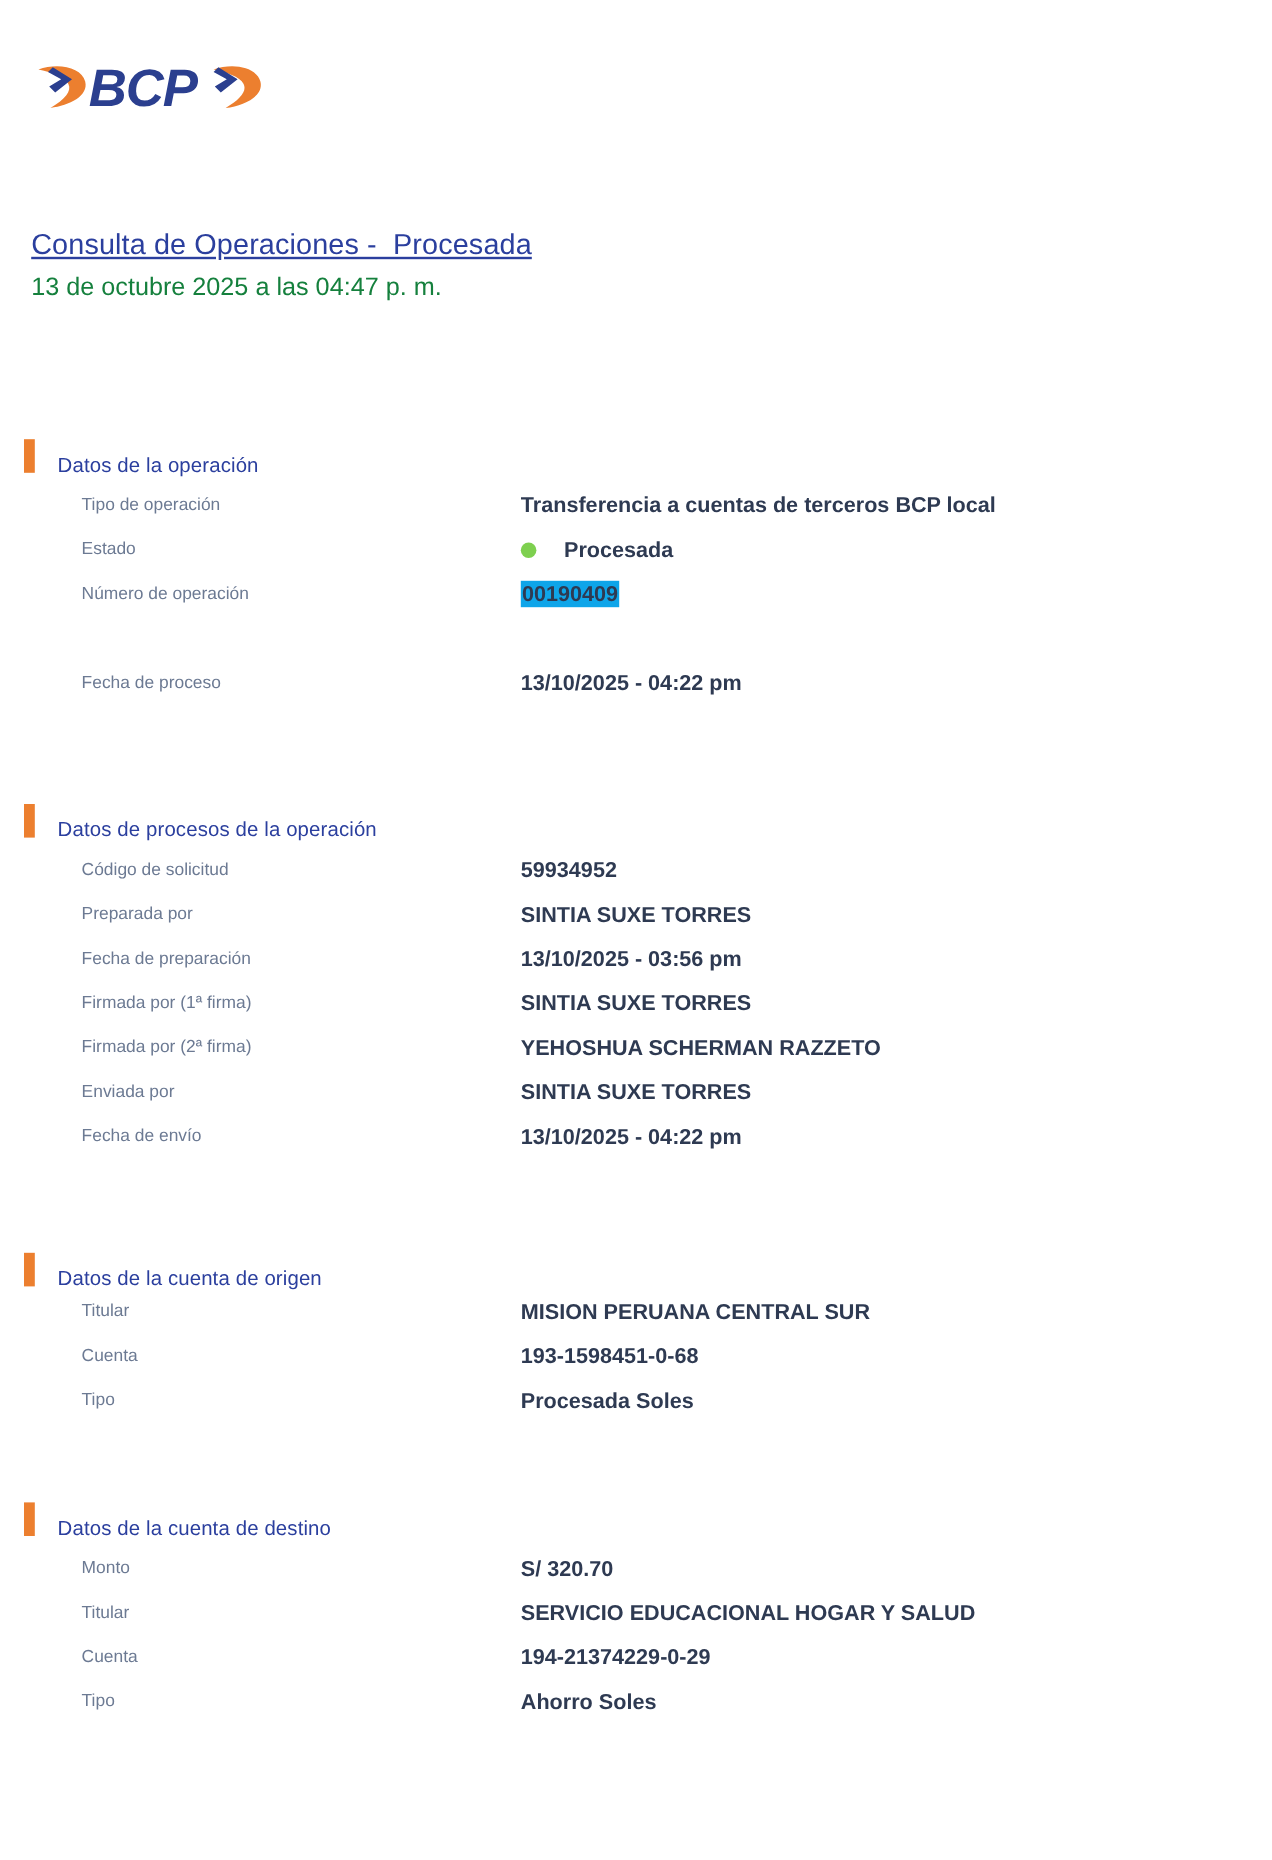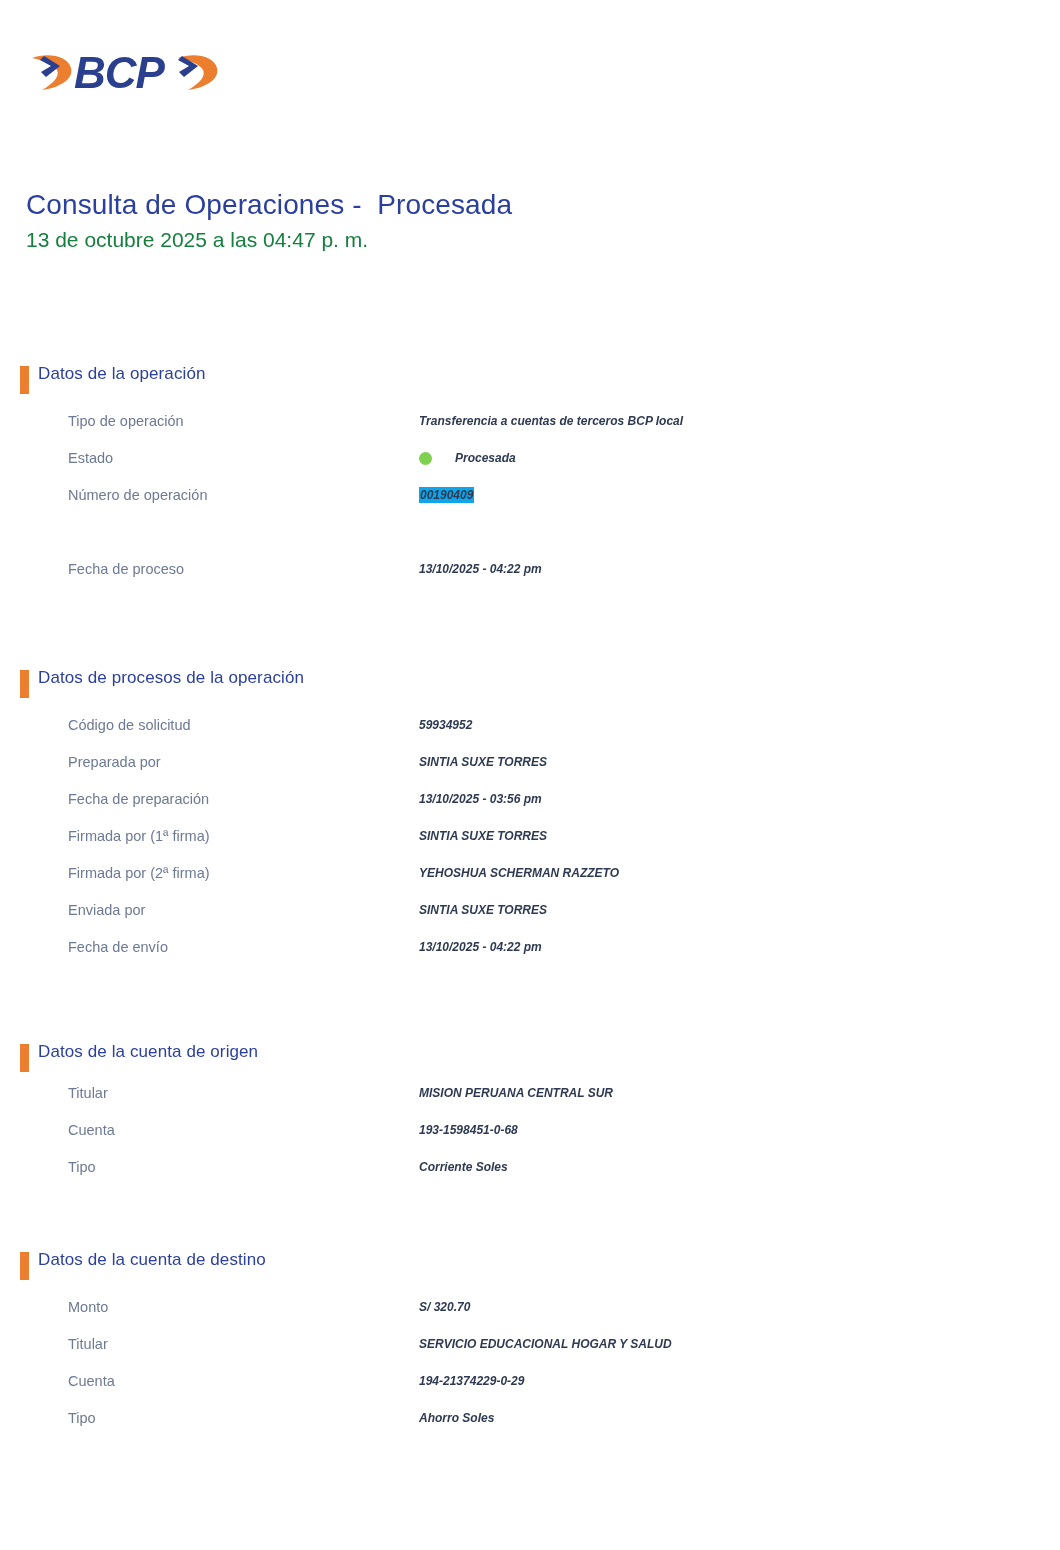--- a/index.html
+++ b/index.html
@@ -29,47 +29,48 @@
   .logo-svg { display: block; }
 
   
   .title-block {
     position: absolute;
     left: 26px;
     top: 190px;
     width: 900px;
   }
   .page-title {
-    font-size: 28px;
+    font-size: 24px;
     font-weight: 400;
     color: #2b3f9e;
     letter-spacing: 0.1px;
     line-height: 30px;
     white-space: pre;
+    text-decoration: underline;
   }
   .page-subtitle {
     font-size: 21px;
     font-weight: 400;
     color: #15803d;
     line-height: 32px;
     margin-top: 4px;
   }
 
   
   .section {
     position: absolute;
     left: 0;
     width: 1060px;
   }
   .section-head {
     position: relative;
     height: 34px;
-    padding-left: 38px;
+    padding-left: 48px;
     display: flex;
-    align-items: flex-start;
+    align-items: flex-end;
   }
   .section-bar {
     position: absolute;
     left: 20px;
     top: 2px;
     width: 9px;
     height: 28px;
     background: #ec7f2f;
   }
   .section-title {
@@ -93,28 +94,27 @@
     left: 68px;
     top: 0;
     font-size: 14.5px;
     font-weight: 400;
     color: #6c7a93;
     line-height: 22px;
     white-space: nowrap;
   }
   .row-value {
     position: absolute;
-    left: 419px;
+    left: 434px;
     top: 0;
-    font-size: 12px;
+    font-size: 18px;
     font-weight: 700;
     color: #2e3a52;
     line-height: 22px;
     white-space: nowrap;
-    font-style: italic;
   }
 
   .row-value.with-dot {
     display: flex;
     align-items: center;
     gap: 12px;
   }
   .status-dot {
     width: 13px;
     height: 13px;
@@ -236,21 +236,21 @@
     <div class="row">
       <span class="row-label">Titular</span>
       <span class="row-value">MISION PERUANA CENTRAL SUR</span>
     </div>
     <div class="row">
       <span class="row-label">Cuenta</span>
       <span class="row-value">193-1598451-0-68</span>
     </div>
     <div class="row">
       <span class="row-label">Tipo</span>
-      <span class="row-value">Corriente Soles</span>
+      <span class="row-value">Procesada Soles</span>
     </div>
   </div>
 </div>
 
 <div class="section" id="sec-destino">
   <div class="section-head">
     <span class="section-bar"></span>
     <span class="section-title">Datos de la cuenta de destino</span>
   </div>
   <div class="rows">

